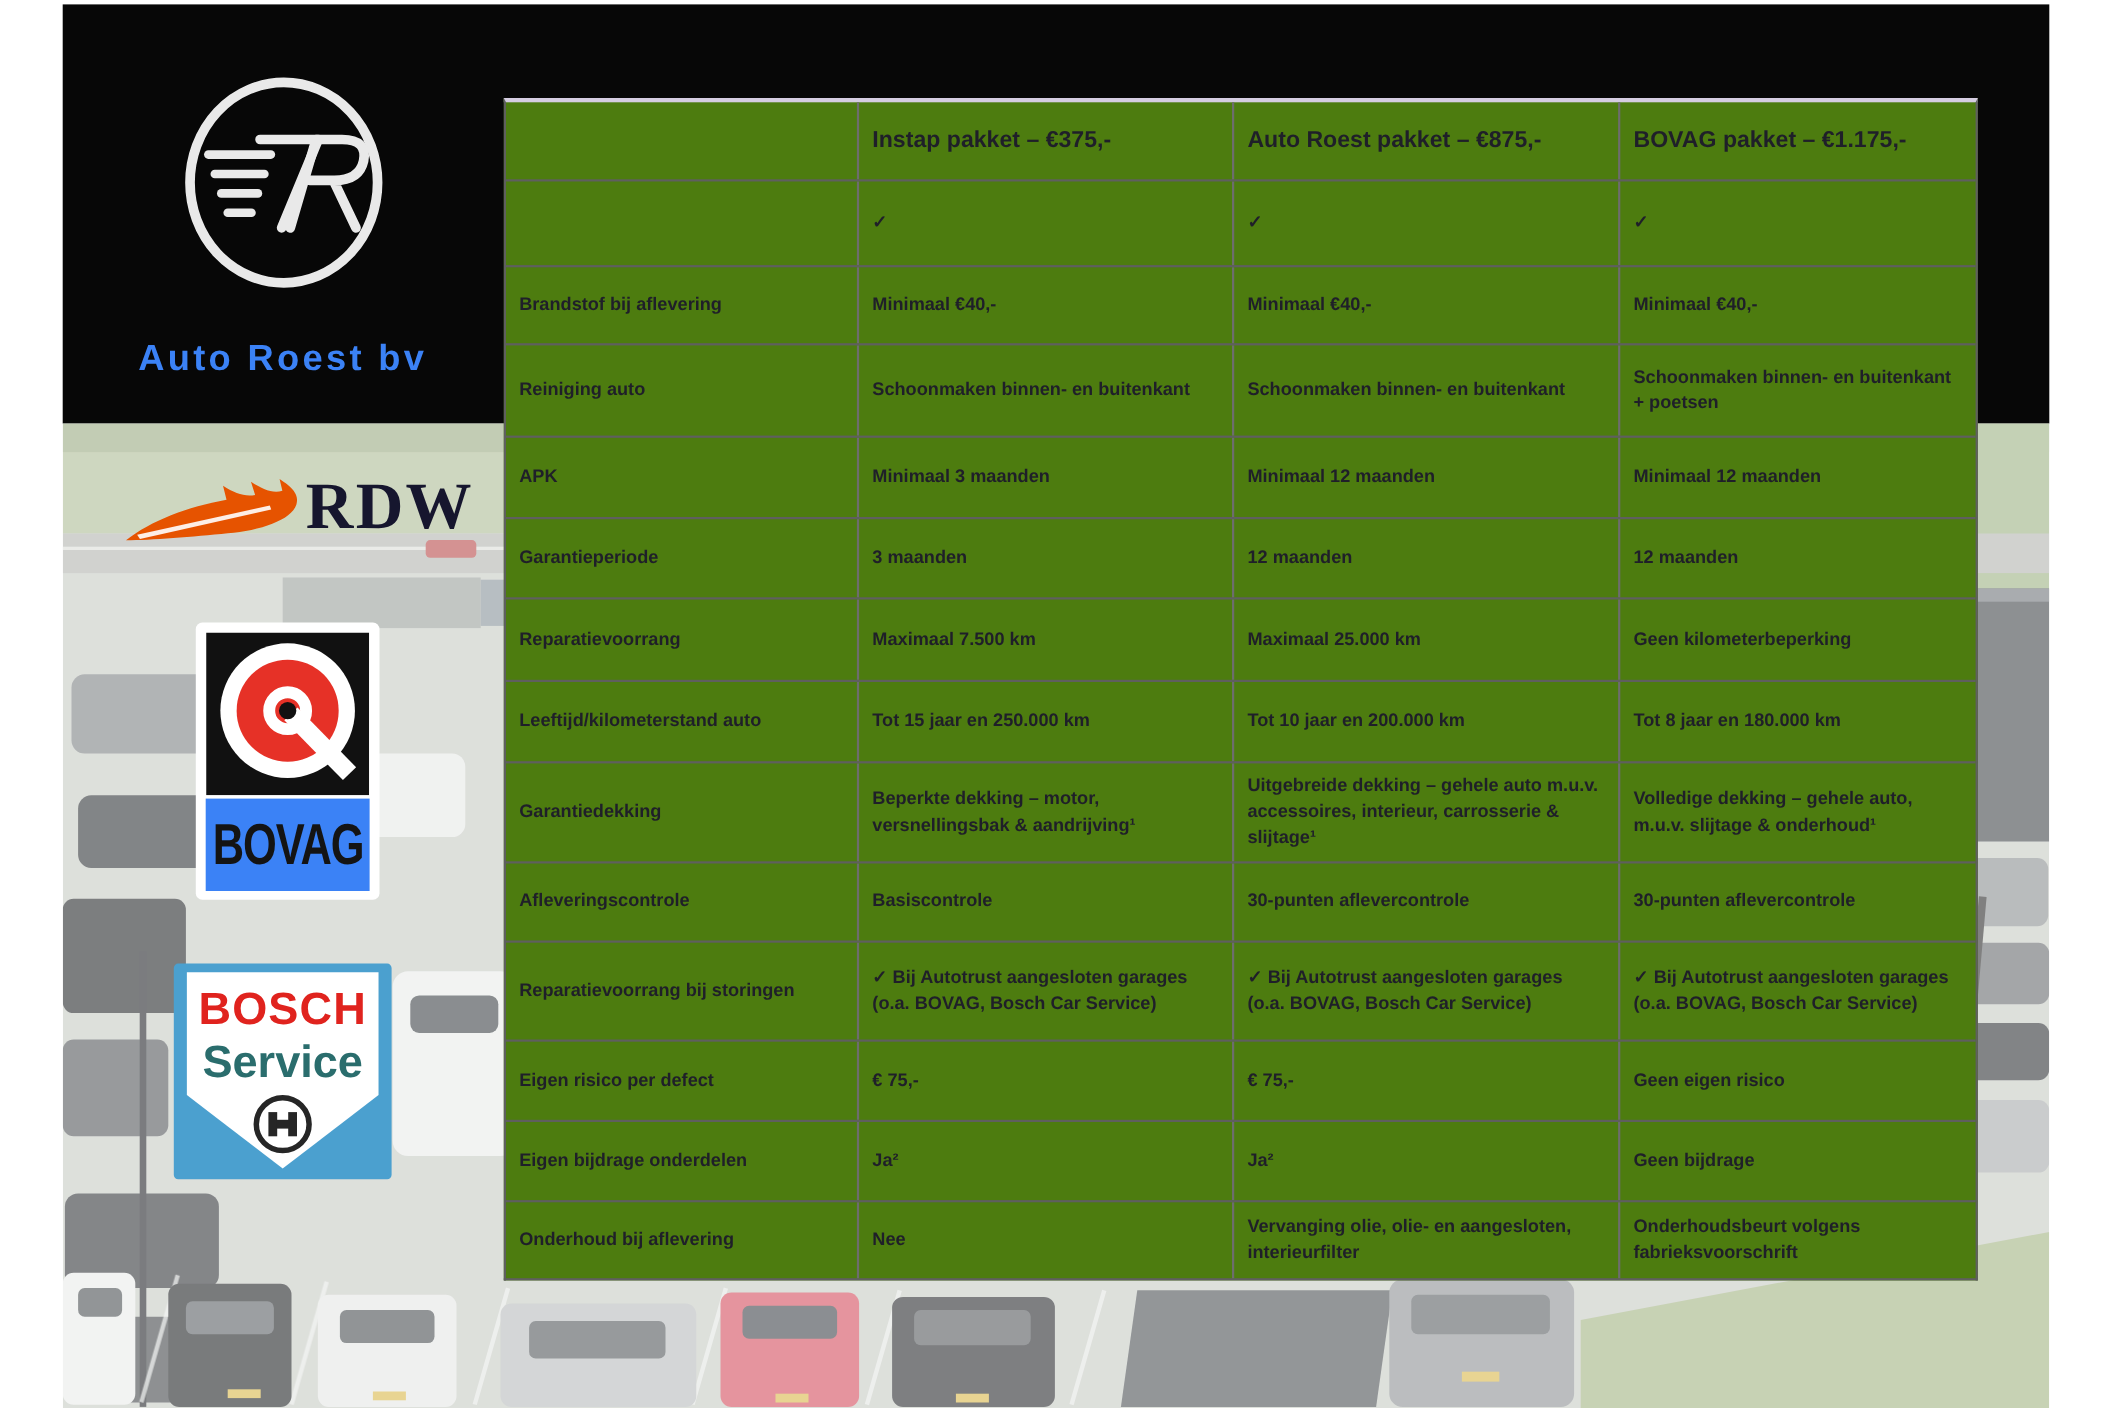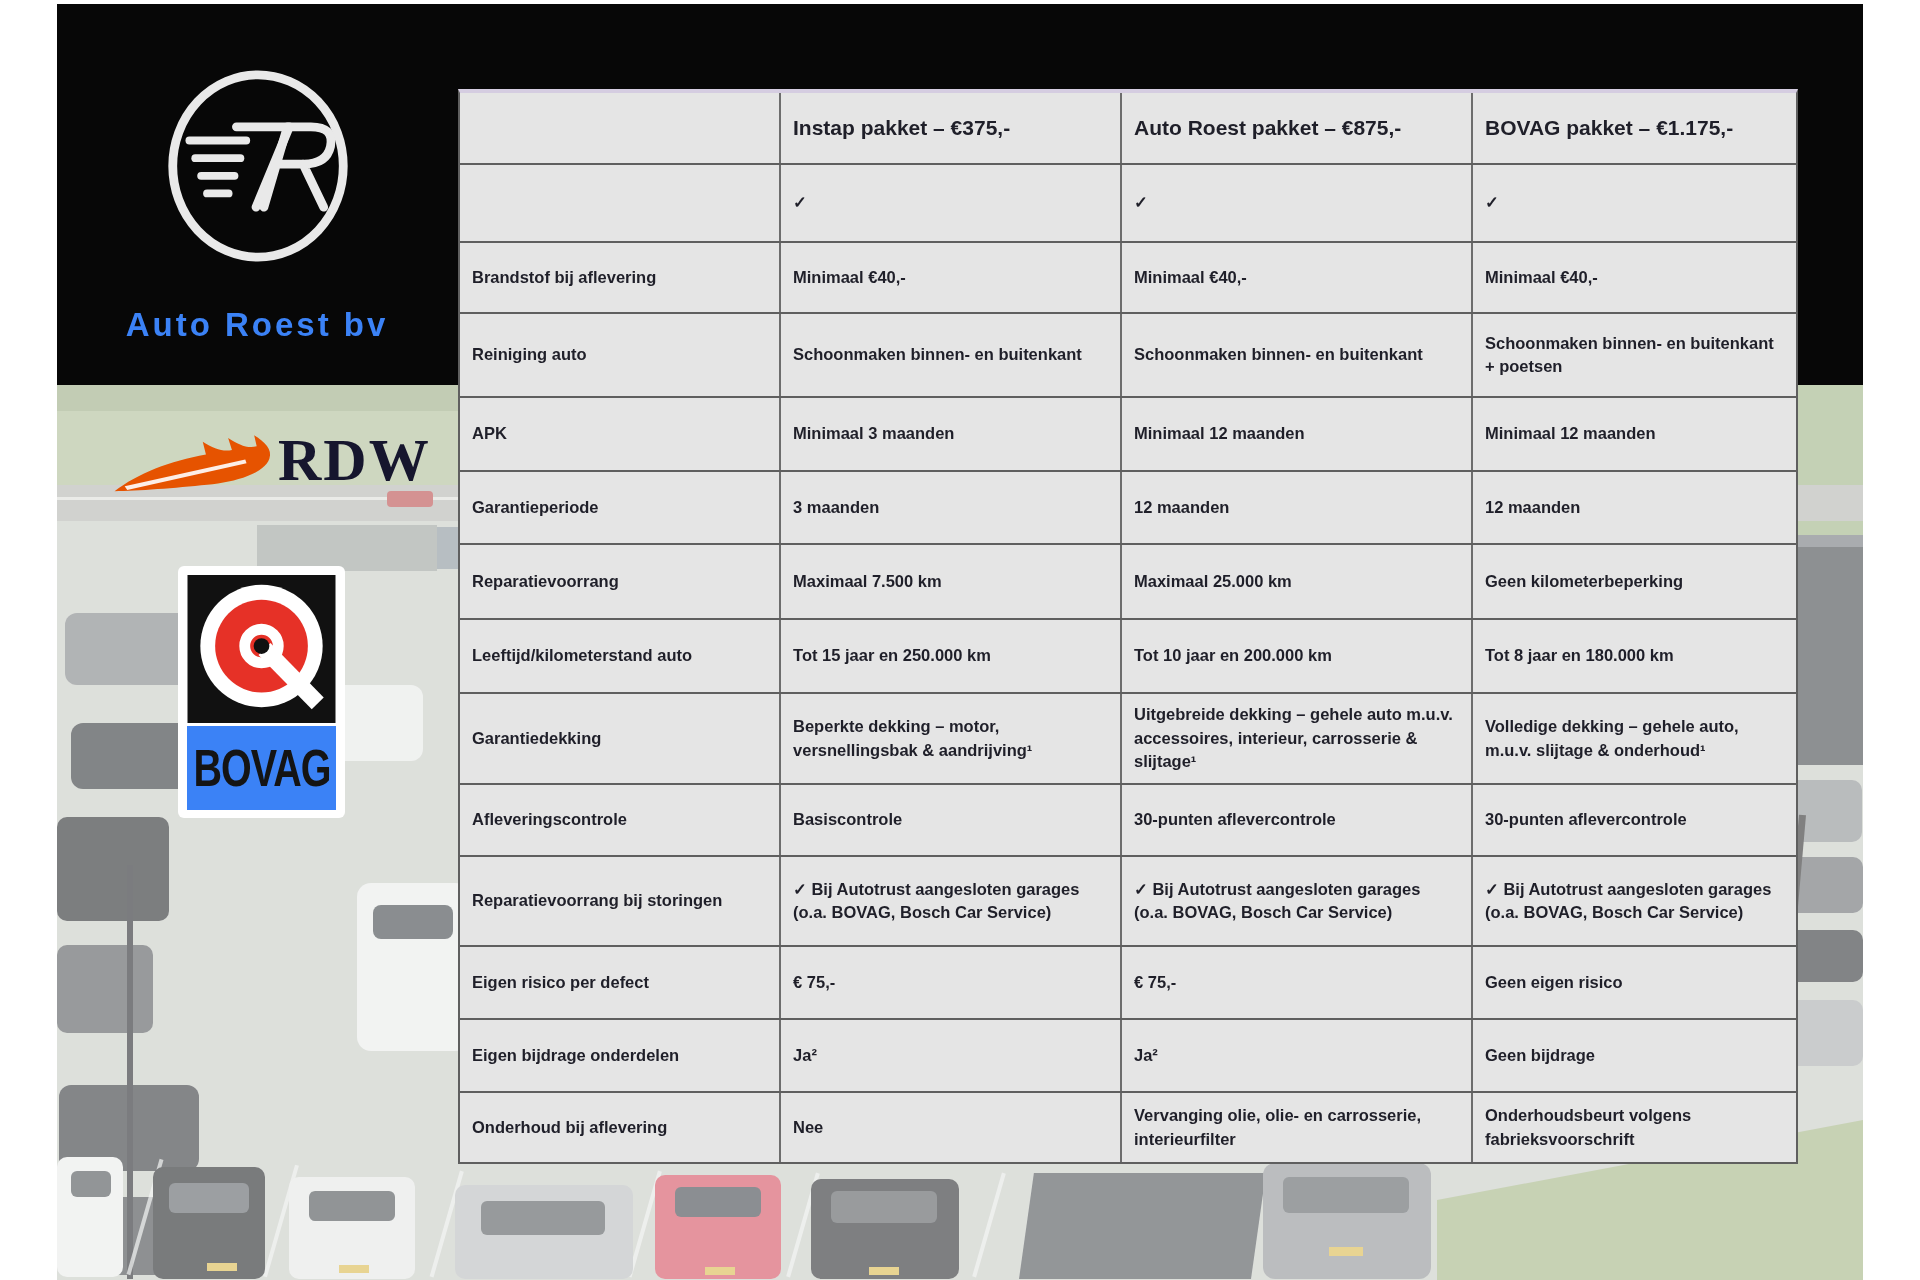--- a/index.html
+++ b/index.html
@@ -32,21 +32,21 @@
          border-radius:4px;z-index:4;}
   .bosch-shield{position:absolute;inset:0;background:#ffffff;
         clip-path:polygon(6% 4%,94% 4%,94% 61%,50% 95%,6% 61%);}
   .bosch-word{position:absolute;left:0;top:18px;width:100%;text-align:center;
         font-size:41px;font-weight:bold;color:#e0231e;letter-spacing:1px;}
   .bosch-service{position:absolute;left:0;top:66px;width:100%;text-align:center;
         font-size:41px;font-weight:bold;color:#2a6d6d;}
   .bosch-sym{position:absolute;left:69px;top:116px;}
 
   
-  .tbl{position:absolute;left:458px;top:89px;width:1340px;z-index:5;background:#e5e5e5;
+  .tbl{position:absolute;left:458px;top:89px;width:1340px;z-index:5;background:#4d7c0f;
        border:2px solid #5f5f5f;border-top:4px solid #d5cde1;box-sizing:border-box;}
   .trow{display:grid;grid-template-columns:320fr 342fr 352fr 326fr;border-bottom:2px solid #5f5f5f;
         box-sizing:border-box;}
   .trow:last-child{border-bottom:none;}
   .cell{border-left:2px solid #6d6d6d;display:flex;align-items:center;
         padding:4px 14px 4px 12px;box-sizing:border-box;font-weight:bold;font-size:16.5px;
         line-height:1.42;color:#1f1f29;}
   .cell:first-child{border-left:none;}
   .hrow .cell{font-size:21px;}
 </style>
@@ -153,20 +153,31 @@
       <circle cx="75" cy="72" r="47" fill="#e63127"></circle>
       <line x1="78" y1="75" x2="132" y2="130" stroke="#ffffff" stroke-width="17"></line>
       <circle cx="75" cy="72" r="17" fill="none" stroke="#ffffff" stroke-width="11"></circle>
       <circle cx="75" cy="72" r="8" fill="#111111"></circle>
     </svg>
     <div class="bovag-band">
       <span>BOVAG</span>
     </div>
   </div>
 
+  <div class="bosch">
+    <div class="bosch-shield"></div>
+    <div class="bosch-word">BOSCH</div>
+    <div class="bosch-service">Service</div>
+    <svg class="bosch-sym" viewBox="0 0 60 60" width="60" height="60">
+      <circle cx="30" cy="30" r="24" fill="none" stroke="#262626" stroke-width="5"></circle>
+      <rect x="17" y="19" width="8" height="22" fill="#262626"></rect>
+      <rect x="35" y="19" width="8" height="22" fill="#262626"></rect>
+      <rect x="24" y="26" width="12" height="8" fill="#262626"></rect>
+    </svg>
+  </div>
 
   <div class="tbl" id="pkg-table">
       <div class="trow hrow" style="height: 72px;">
         <div class="cell"></div>
         <div class="cell">Instap pakket – €375,-</div>
         <div class="cell">Auto Roest pakket – €875,-</div>
         <div class="cell">BOVAG pakket – €1.175,-</div>
       </div>
       <div class="trow" style="height: 78px;">
         <div class="cell"></div>
@@ -236,18 +247,18 @@
       </div>
       <div class="trow" style="height: 73px;">
         <div class="cell">Eigen bijdrage onderdelen</div>
         <div class="cell">Ja²</div>
         <div class="cell">Ja²</div>
         <div class="cell">Geen bijdrage</div>
       </div>
       <div class="trow" style="height: 69px;">
         <div class="cell">Onderhoud bij aflevering</div>
         <div class="cell">Nee</div>
-        <div class="cell">Vervanging olie, olie- en carrosserie, interieurfilter</div>
+        <div class="cell">Vervanging olie, olie- en aangesloten, interieurfilter</div>
         <div class="cell">Onderhoudsbeurt volgens fabrieksvoorschrift</div>
       </div>
     </div>
 
 </div>
 
 </body></html>

